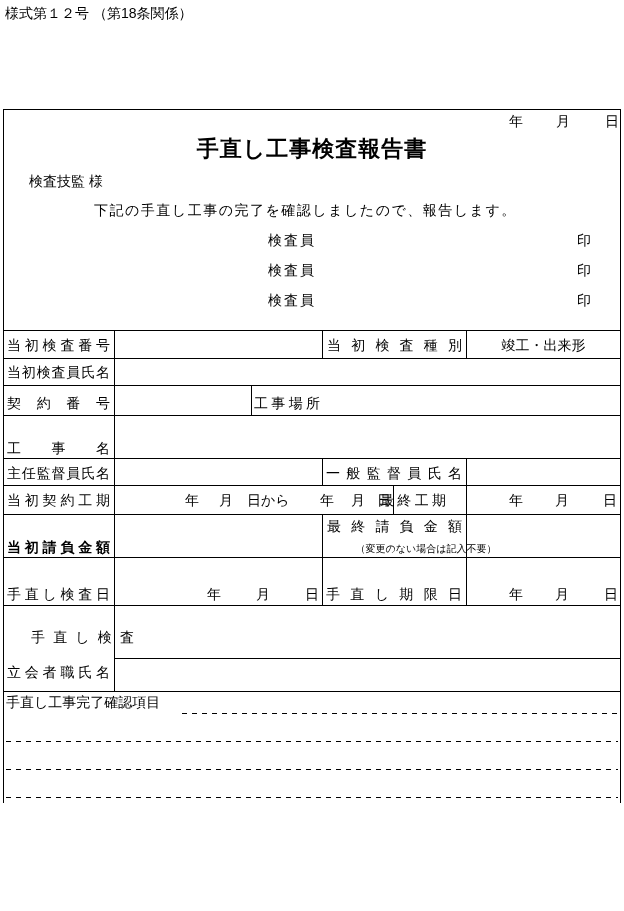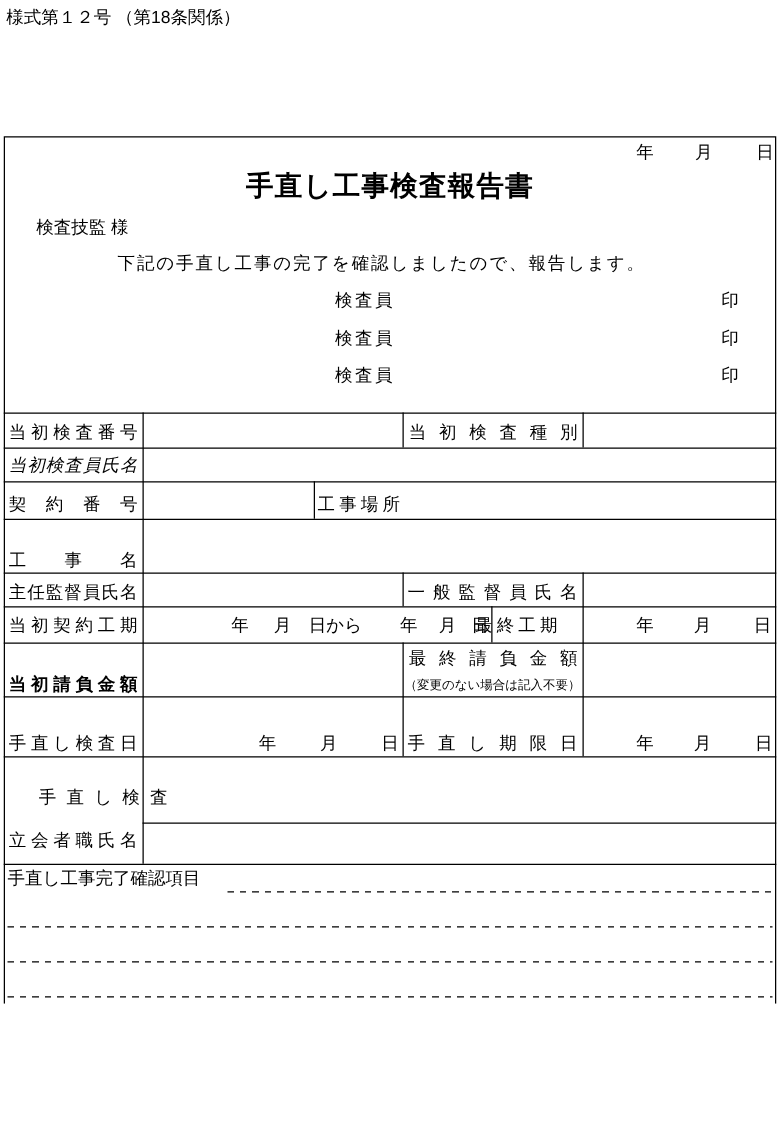--- a/index.html
+++ b/index.html
@@ -67,22 +67,23 @@
   <div class="vl" style="left:322px;top:330px;height:28px;"></div>
   <div class="vl" style="left:322px;top:458px;height:27px;"></div>
   <div class="vl" style="left:322px;top:514px;height:91px;"></div>
   <div class="vl" style="left:393px;top:485px;height:29px;"></div>
   <div class="vl" style="left:466px;top:330px;height:28px;"></div>
   <div class="vl" style="left:466px;top:458px;height:147px;"></div>
 
   <div class="j" style="left:7px;top:337px;width:103px;">当初検査番号</div>
   <div class="cell" style="left:115px;top:331px;width:207px;height:27px;"></div>
   <div class="j" style="left:327px;top:337px;width:135px;">当初検査種別</div>
+  <div class="c" style="left:466px;top:337px;width:155px;">竣工・出来形</div>
 
-  <div class="j" style="left:7px;top:364px;width:103px;font-style:italic;">当初検査員氏名</div>
+  <div class="j" style="left:7px;top:364px;width:103px;">当初検査員氏名</div>
   <div class="cell" style="left:115px;top:359px;width:505px;height:26px;"></div>
 
   <div class="j" style="left:7px;top:395px;width:103px;">契約番号</div>
   <div class="cell" style="left:115px;top:386px;width:136px;height:29px;"></div>
   <div class="j" style="left:254px;top:395px;width:66px;">工事場所</div>
   <div class="cell" style="left:323px;top:386px;width:297px;height:29px;"></div>
 
   <div class="j" style="left:7px;top:440px;width:103px;">工事名</div>
   <div class="cell" style="left:115px;top:416px;width:505px;height:42px;"></div>
 
@@ -102,21 +103,21 @@
   <span class="t" style="left:377px;top:492px;">日</span>
   <div class="j" style="left:380px;top:492px;width:66px;">最終工期</div>
   <div class="cell" style="left:467px;top:486px;width:153px;height:28px;"></div>
   <span class="t" style="left:509px;top:492px;">年</span>
   <span class="t" style="left:555px;top:492px;">月</span>
   <span class="t" style="left:603px;top:492px;">日</span>
 
   <div class="j" style="left:7px;top:539px;width:103px;font-weight:bold;">当初請負金額</div>
   <div class="cell" style="left:115px;top:515px;width:207px;height:42px;"></div>
   <div class="j" style="left:327px;top:518px;width:135px;">最終請負金額</div>
-  <div class="note" style="left:322px;top:543px;width:144px;">（変更のない場合は記入不要）</div>
+  <div class="note" style="left:322px;top:543px;width:144px;padding-left:32px;">（変更のない場合は記入不要）</div>
   <div class="cell" style="left:467px;top:515px;width:153px;height:42px;"></div>
 
   <div class="j" style="left:7px;top:586px;width:103px;">手直し検査日</div>
   <div class="cell" style="left:115px;top:558px;width:207px;height:47px;"></div>
   <span class="t" style="left:207px;top:586px;">年</span>
   <span class="t" style="left:256px;top:586px;">月</span>
   <span class="t" style="left:305px;top:586px;">日</span>
   <div class="j" style="left:326px;top:586px;width:136px;">手直し期限日</div>
   <div class="cell" style="left:467px;top:558px;width:153px;height:47px;"></div>
   <span class="t" style="left:509px;top:586px;">年</span>

